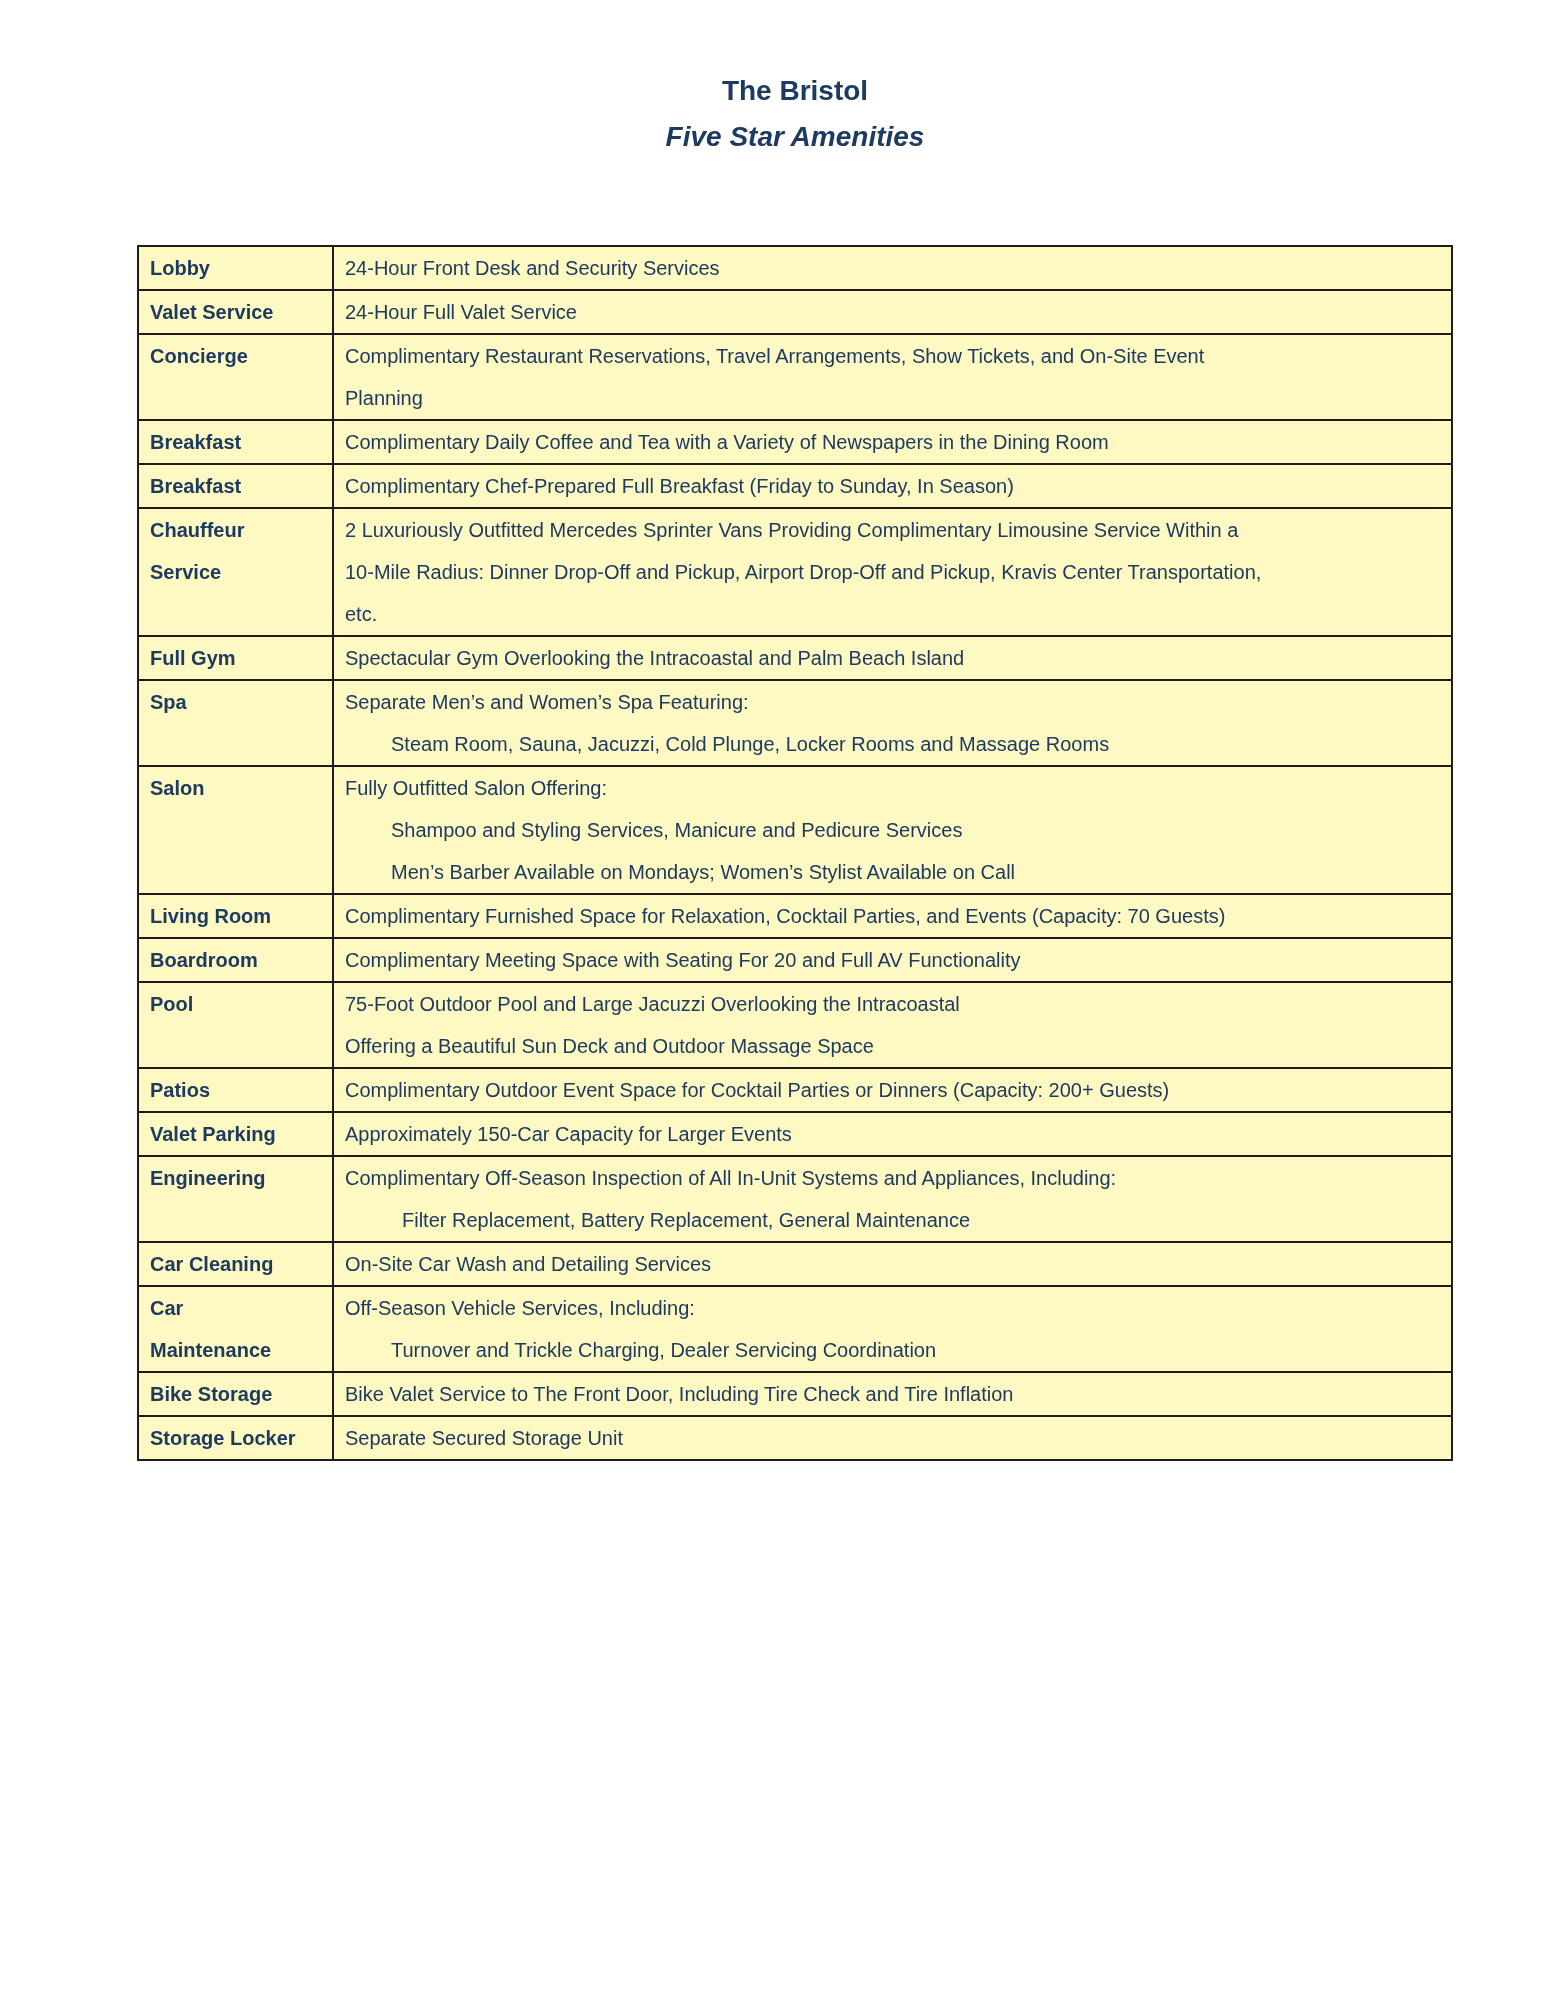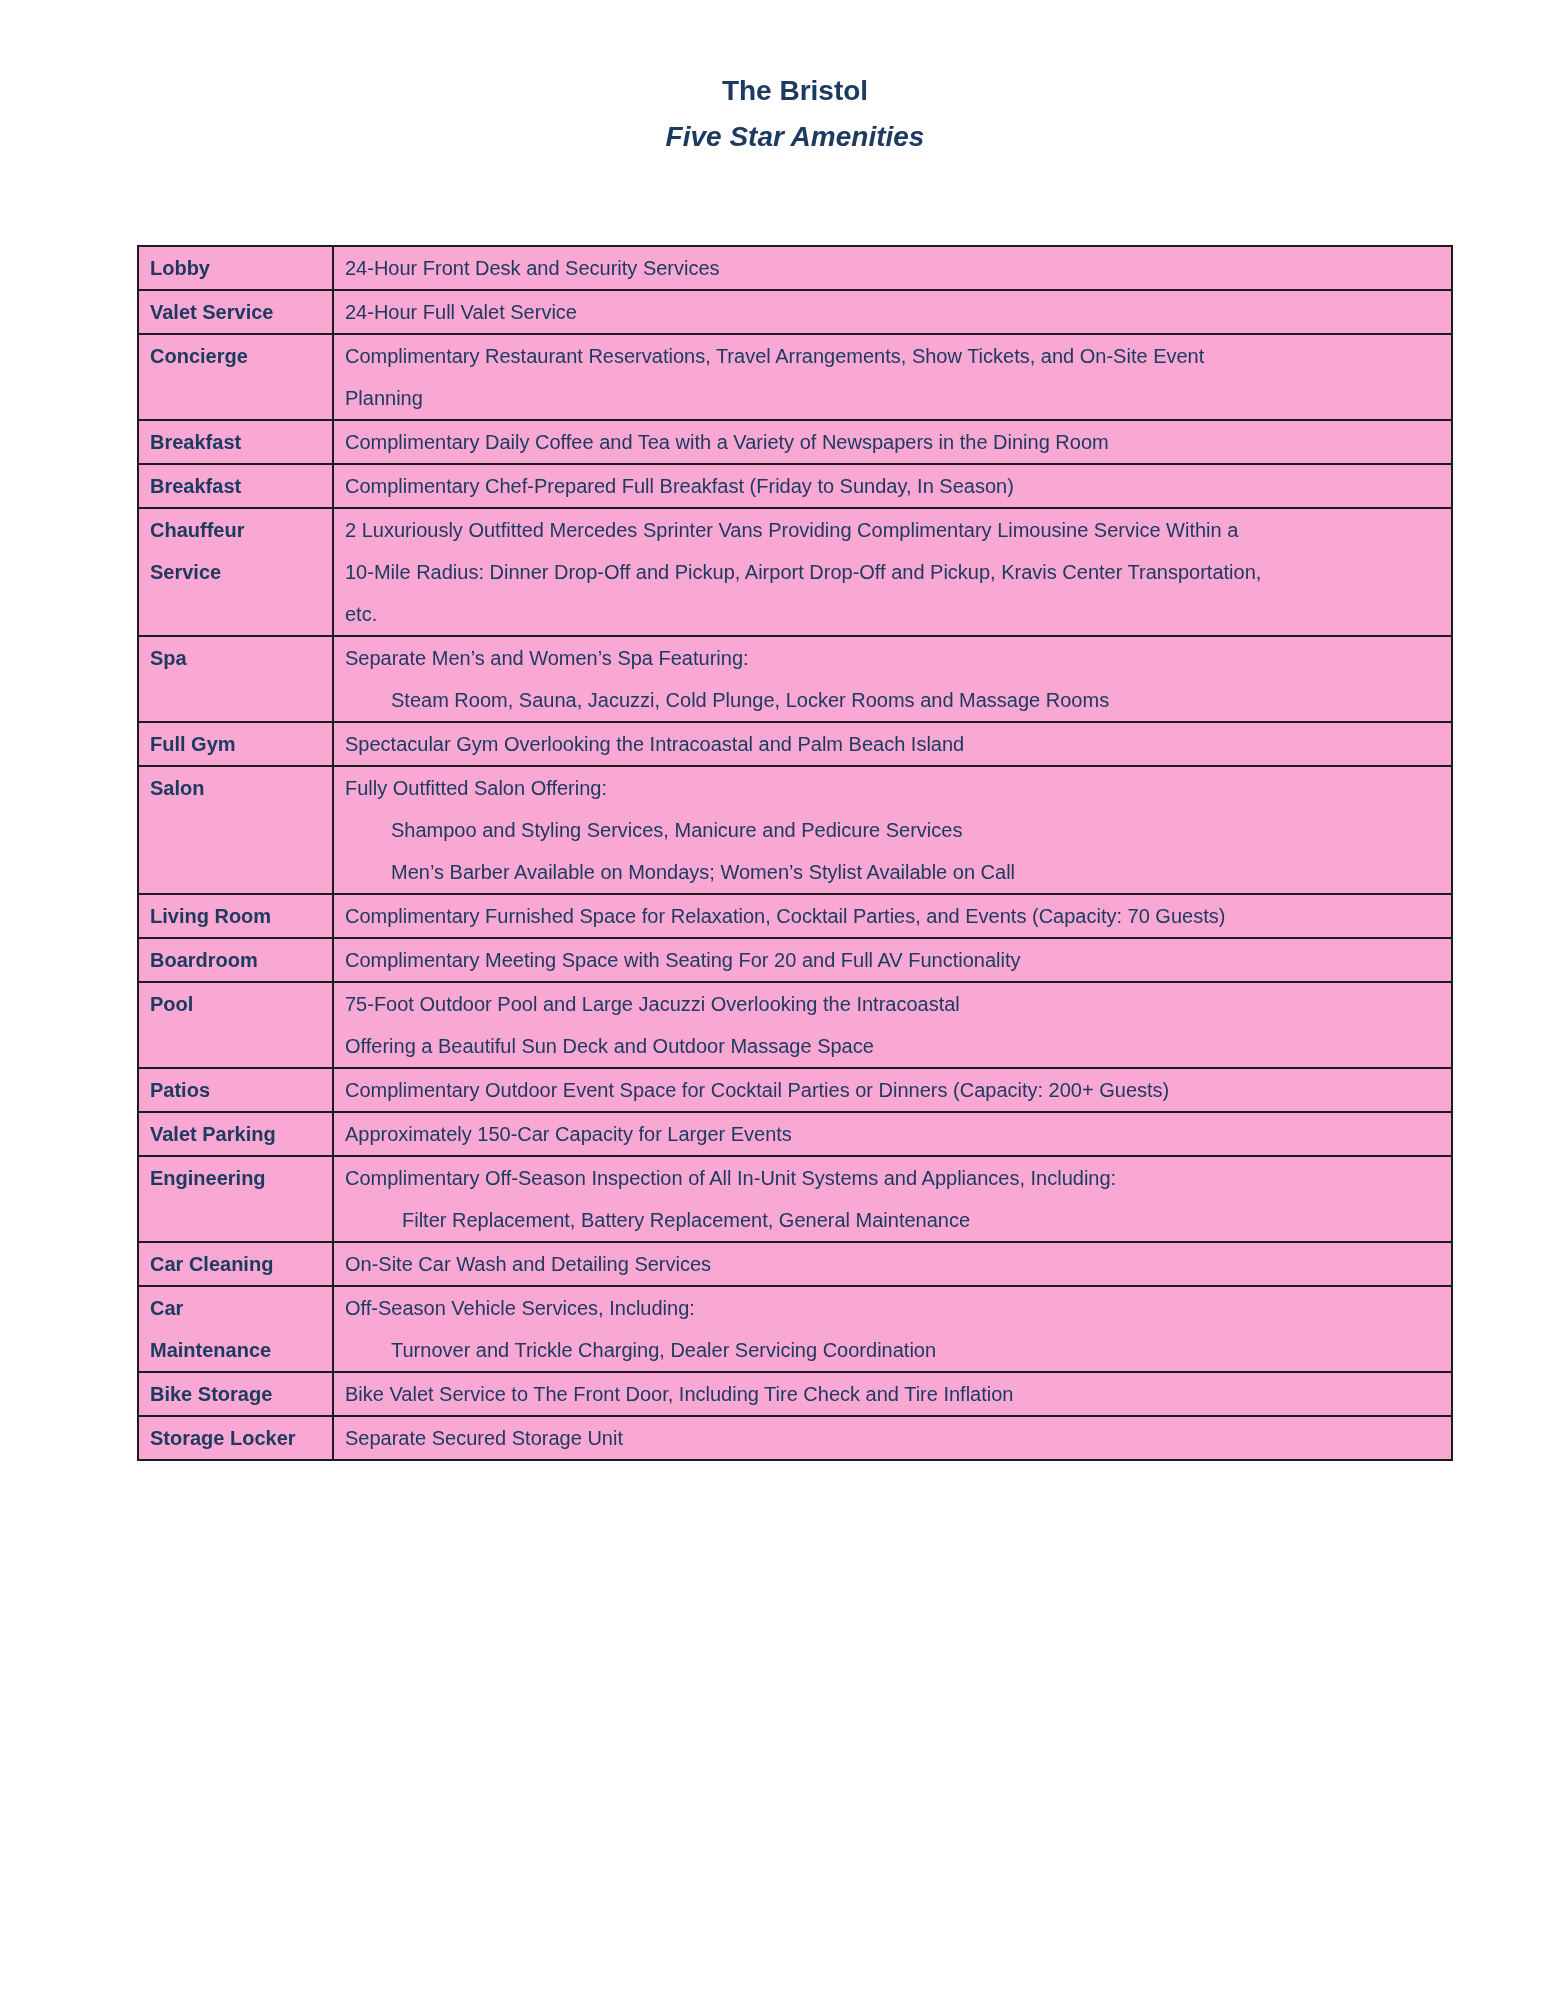--- a/index.html
+++ b/index.html
@@ -37,21 +37,21 @@
   table.amenities {
     border-collapse: collapse;
     table-layout: fixed;
     width: 1316px;
     margin-top: 91px;
   }
   table.amenities td {
     border: 2px solid #1c1c1c;
     vertical-align: top;
     padding: 0 11px;
-    background: #f9a8d4;
+    background: #fef9c3;
   }
   td.label-cell {
     width: 171px; 
     font-weight: bold;
   }
   .cell-line {
     font-size: 20px;
     line-height: 42px;
     white-space: nowrap;
   }
@@ -114,33 +114,33 @@
               <div class="cell-line">Service</div>
             </td>
             <td class="desc-cell">
               <div class="cell-line">2 Luxuriously Outfitted Mercedes Sprinter Vans Providing Complimentary Limousine Service Within a</div>
               <div class="cell-line">10-Mile Radius: Dinner Drop-Off and Pickup, Airport Drop-Off and Pickup, Kravis Center Transportation,</div>
               <div class="cell-line">etc.</div>
             </td>
           </tr>
           <tr>
             <td class="label-cell">
+              <div class="cell-line">Full Gym</div>
+            </td>
+            <td class="desc-cell">
+              <div class="cell-line">Spectacular Gym Overlooking the Intracoastal and Palm Beach Island</div>
+            </td>
+          </tr>
+          <tr>
+            <td class="label-cell">
               <div class="cell-line">Spa</div>
             </td>
             <td class="desc-cell">
               <div class="cell-line">Separate Men’s and Women’s Spa Featuring:</div>
               <div class="cell-line indent-1">Steam Room, Sauna, Jacuzzi, Cold Plunge, Locker Rooms and Massage Rooms</div>
-            </td>
-          </tr>
-          <tr>
-            <td class="label-cell">
-              <div class="cell-line">Full Gym</div>
-            </td>
-            <td class="desc-cell">
-              <div class="cell-line">Spectacular Gym Overlooking the Intracoastal and Palm Beach Island</div>
             </td>
           </tr>
           <tr>
             <td class="label-cell">
               <div class="cell-line">Salon</div>
             </td>
             <td class="desc-cell">
               <div class="cell-line">Fully Outfitted Salon Offering:</div>
               <div class="cell-line indent-1">Shampoo and Styling Services, Manicure and Pedicure Services</div>
               <div class="cell-line indent-1">Men’s Barber Available on Mondays; Women’s Stylist Available on Call</div>

